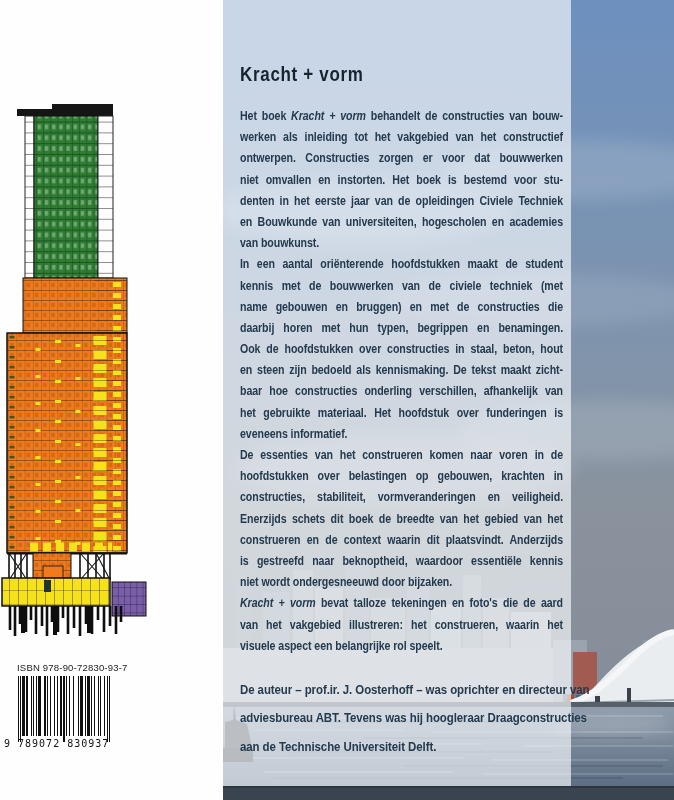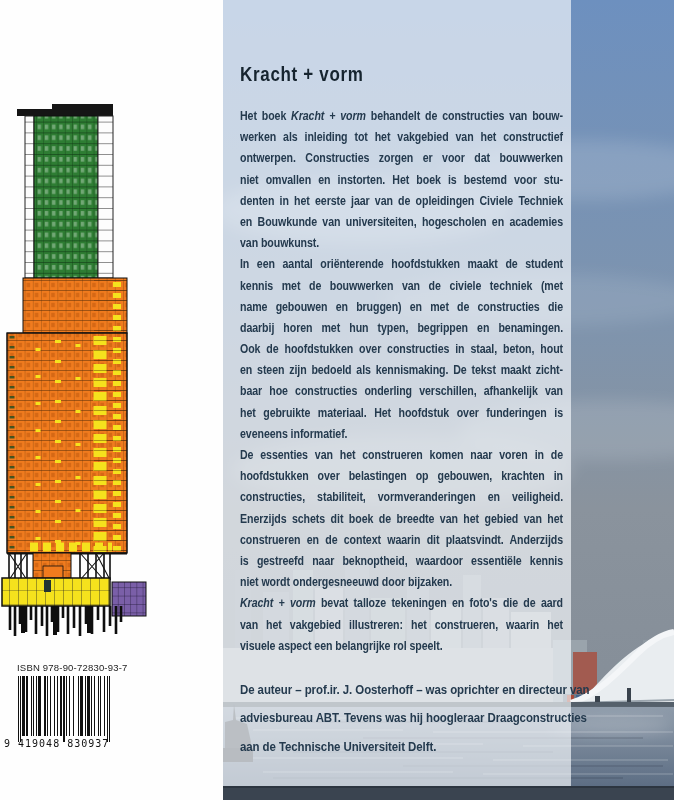--- a/index.html
+++ b/index.html
@@ -224,21 +224,21 @@
         <div class="bar" style="left: 66.8211px; width: 0.968421px; height: 60px;"></div>
         <div class="bar" style="left: 68.7579px; width: 2.90526px; height: 60px;"></div>
         <div class="bar" style="left: 72.6316px; width: 0.968421px; height: 60px;"></div>
         <div class="bar" style="left: 75.5368px; width: 0.968421px; height: 60px;"></div>
         <div class="bar" style="left: 80.3789px; width: 0.968421px; height: 60px;"></div>
         <div class="bar" style="left: 82.3158px; width: 0.968421px; height: 60px;"></div>
         <div class="bar" style="left: 86.1895px; width: 0.968421px; height: 60px;"></div>
         <div class="bar" style="left: 89.0947px; width: 0.968421px; height: 66px;"></div>
         <div class="bar" style="left: 91.0316px; width: 0.968421px; height: 66px;"></div>
       </div>
-    <div class="bc-digits">9 419048 830937</div>
+    <div class="bc-digits">9 789072 830937</div>
   </div>
 
   <div class="textcol">
     <div class="title">Kracht + vorm</div>
     <div class="body">
         <div class="bl">Het boek <em>Kracht + vorm</em> behandelt de constructies van bouw-</div>
         <div class="bl">werken als inleiding tot het vakgebied van het constructief</div>
         <div class="bl">ontwerpen. Constructies zorgen er voor dat bouwwerken</div>
         <div class="bl">niet omvallen en instorten. Het boek is bestemd voor stu-</div>
         <div class="bl">denten in het eerste jaar van de opleidingen Civiele Techniek</div>

